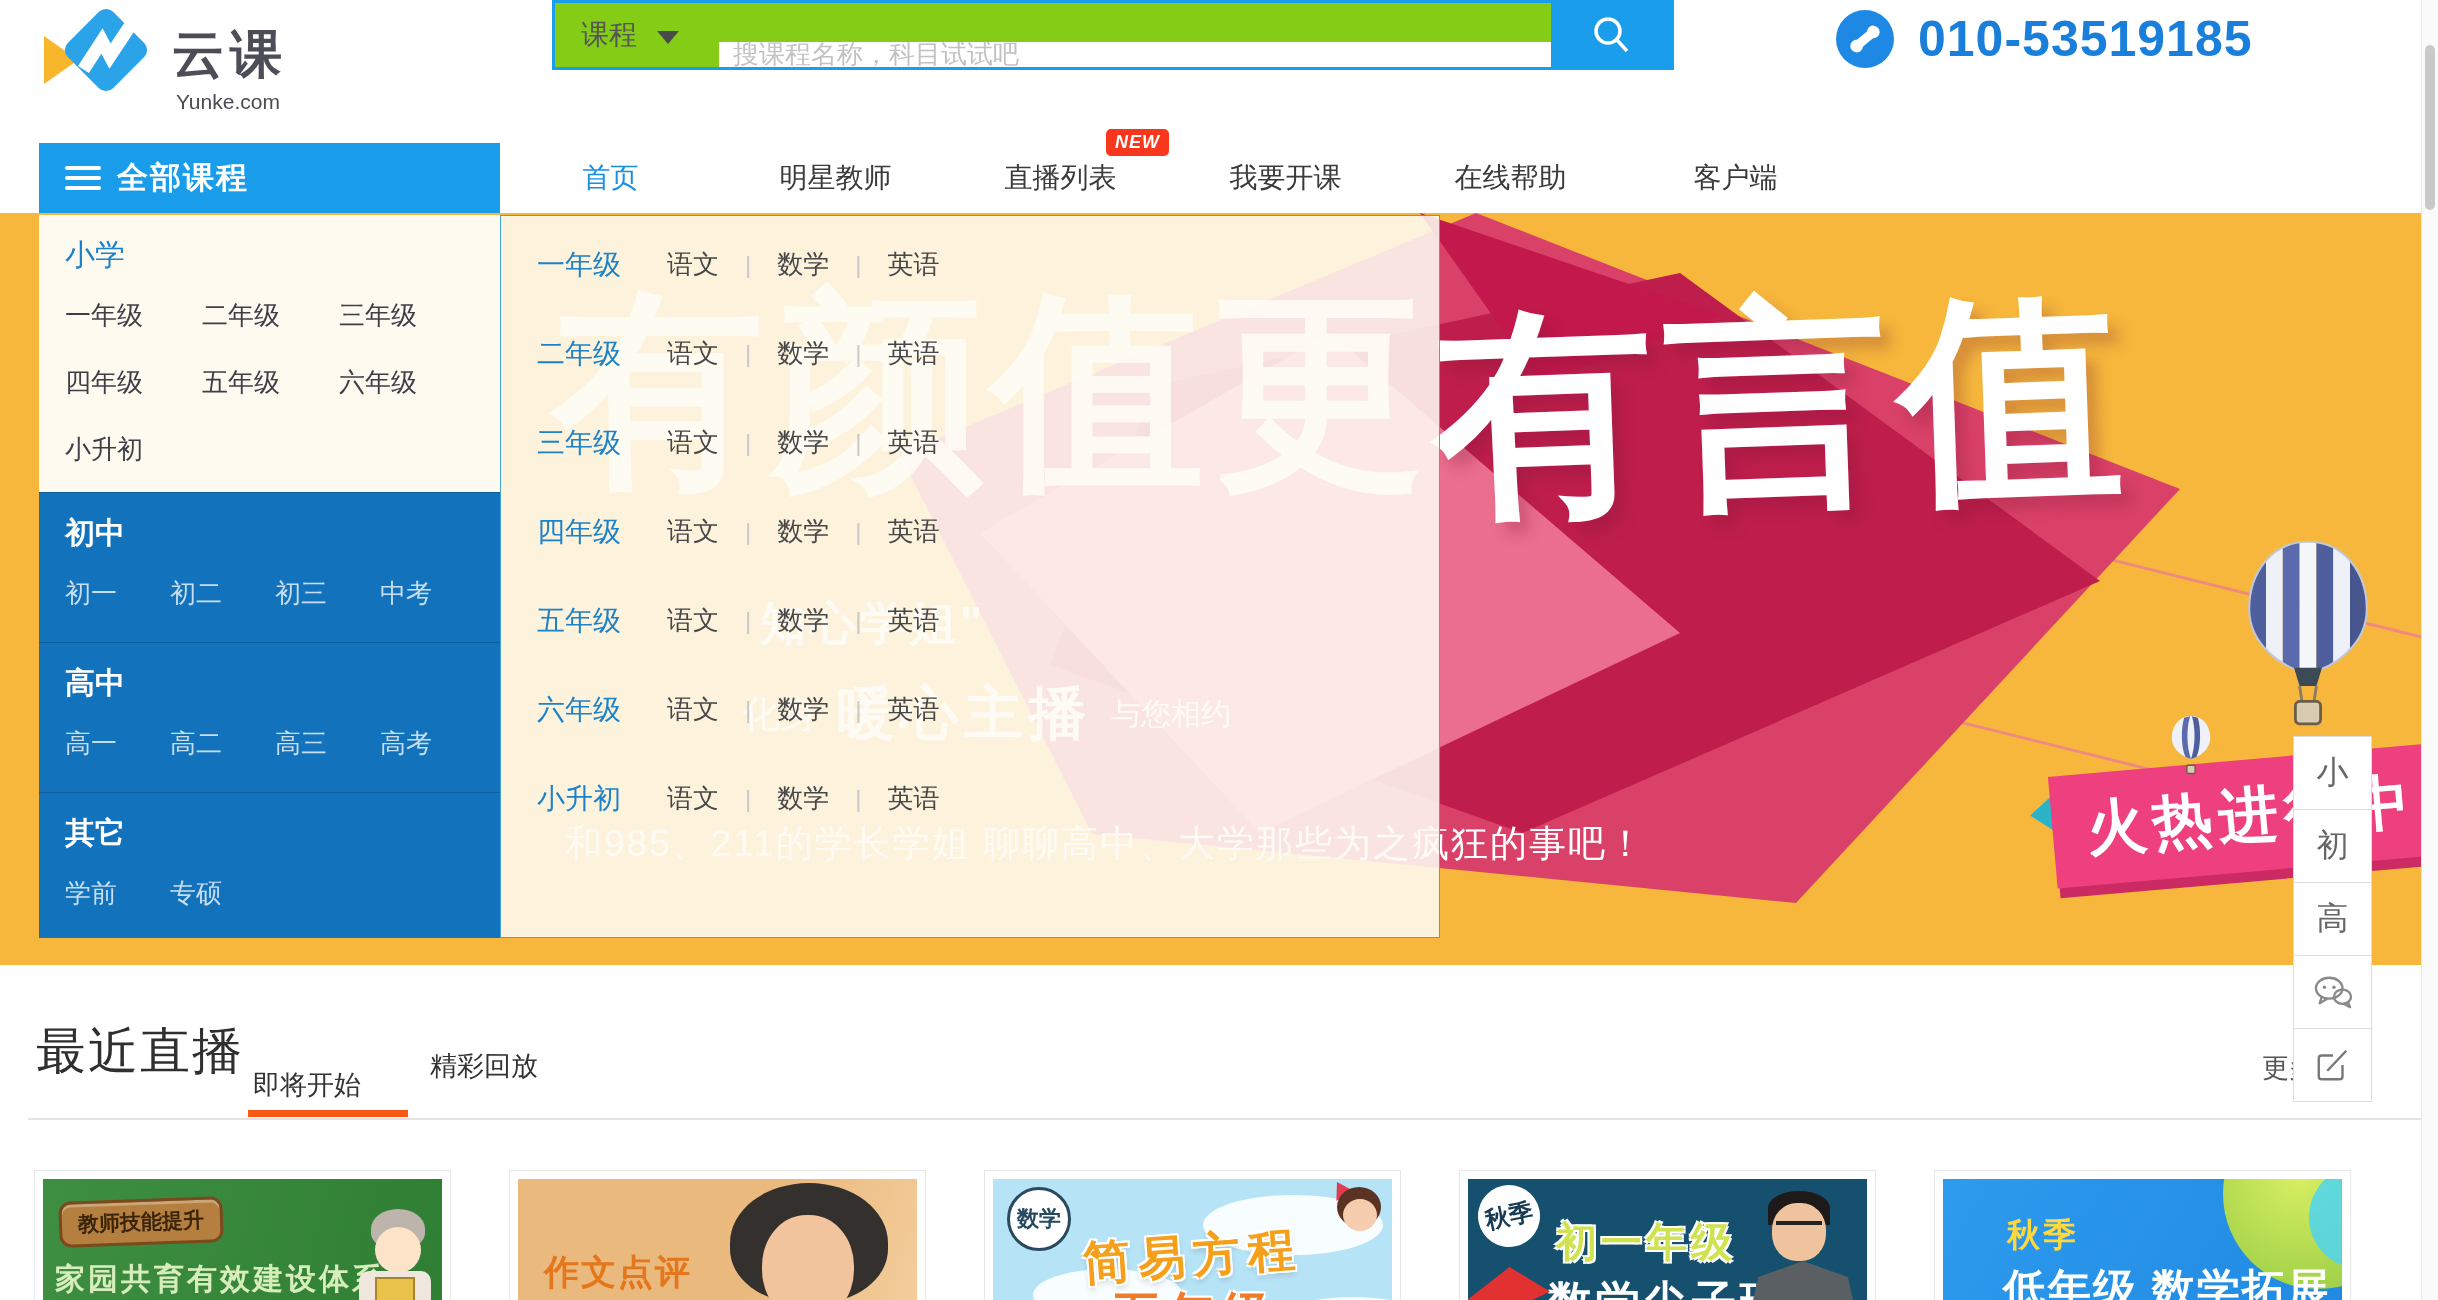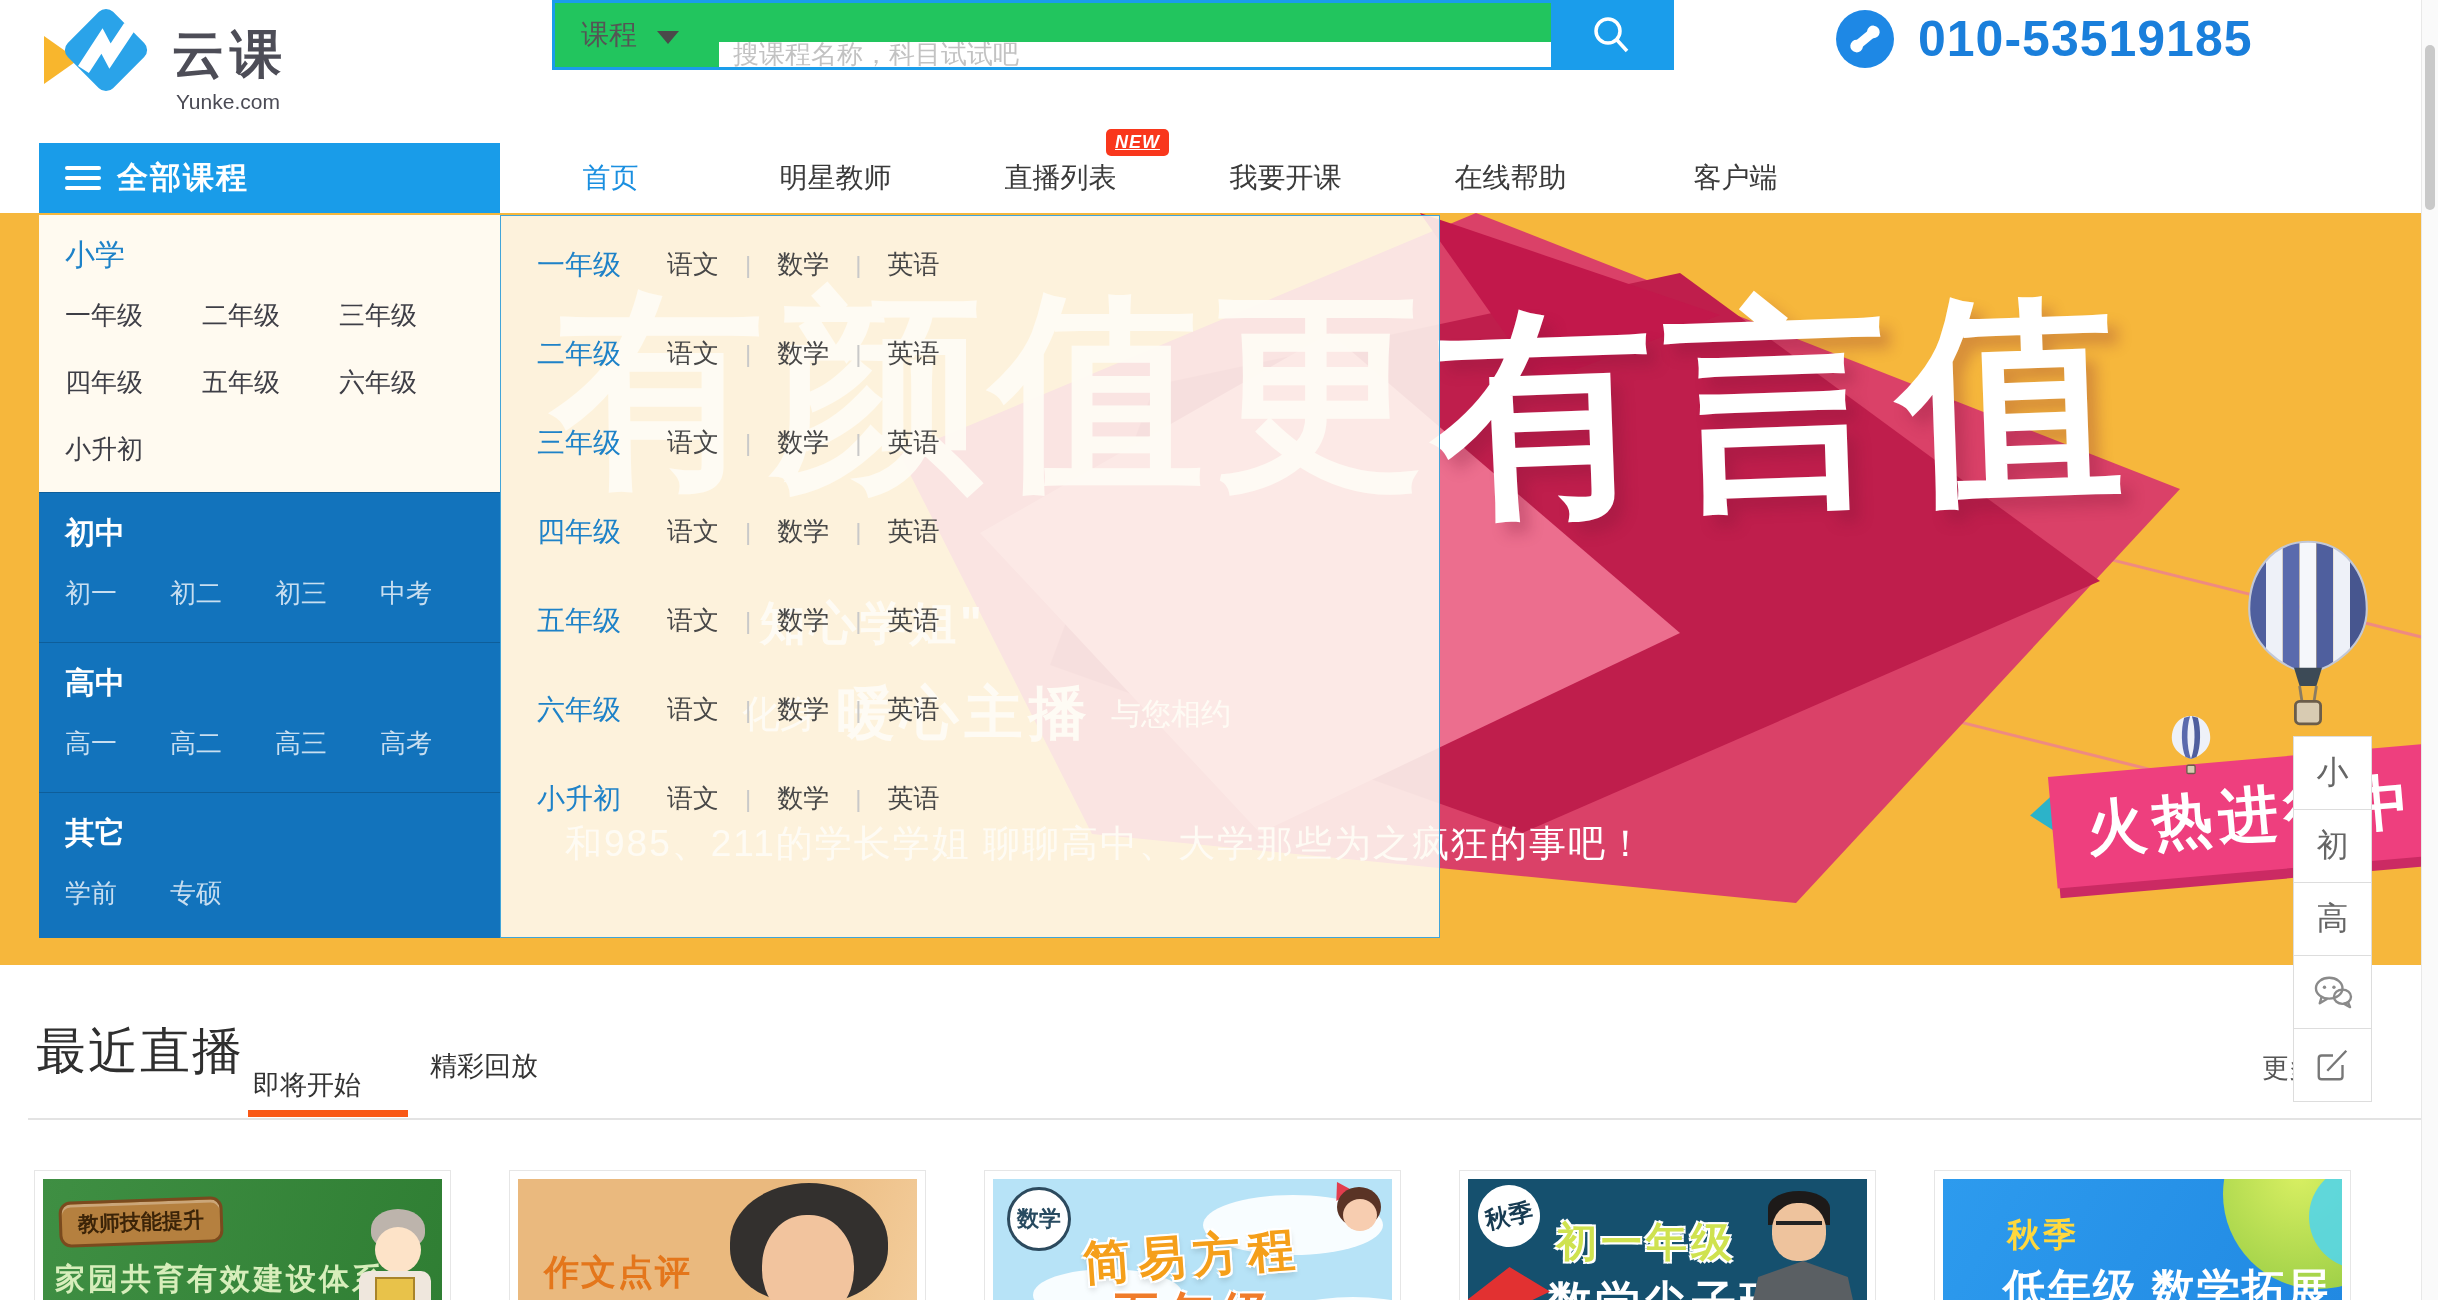--- a/index.html
+++ b/index.html
@@ -4,41 +4,41 @@
 <style>
   html,body{margin:0;padding:0;}
   body{width:2438px;height:1300px;position:relative;overflow:hidden;background:#fff;
        font-family:"Liberation Sans","DejaVu Sans",sans-serif;color:#333;}
 
   
   .header{position:absolute;left:0;top:0;width:2438px;height:143px;background:#fff;z-index:10;}
   .logo{position:absolute;left:30px;top:4px;width:150px;height:120px;}
   .logo-text{position:absolute;left:172px;top:20px;font-size:52px;font-weight:700;color:#4d4d57;letter-spacing:6px;}
   .logo-sub{position:absolute;left:176px;top:90px;font-size:21px;color:#4b4b55;}
-  .search{position:absolute;left:552px;top:0;width:1122px;height:70px;border:3px solid #1a9deb;box-sizing:border-box;display:flex;align-items:stretch;background:#22c55e;}
+  .search{position:absolute;left:552px;top:0;width:1122px;height:70px;border:3px solid #1a9deb;box-sizing:border-box;display:flex;align-items:stretch;background:#84cc16;}
   .search-select{display:flex;align-items:center;padding-left:26px;width:138px;cursor:pointer;}
   .search-select span{font-size:28px;color:#555;}
   .caret{width:0;height:0;border-left:11px solid transparent;border-right:11px solid transparent;border-top:13px solid #4a4a4a;margin-left:20px;margin-top:4px;}
   .search-input{flex:1;border:none;outline:none;font-size:26px;color:#333;padding-left:14px;font-family:inherit;margin-top:39px;}
   .search-input::placeholder{color:#c2c2c2;}
   .search-btn{width:120px;background:#1a9deb;border:none;display:flex;align-items:center;justify-content:center;cursor:pointer;}
   .phone{position:absolute;left:1836px;top:10px;display:flex;align-items:center;}
   .phone-circle{width:58px;height:58px;border-radius:50%;background:#1e88e5;display:flex;align-items:center;justify-content:center;}
   .phone-num{margin-left:24px;font-size:50px;font-weight:700;color:#1a7fdb;letter-spacing:1px;}
 
   
   .navbar{position:absolute;left:0;top:143px;width:2438px;height:70px;background:#fff;z-index:10;}
   .allcourses{position:absolute;left:39px;top:0;width:461px;height:70px;background:#199ce9;display:flex;align-items:center;cursor:pointer;}
   .burger{margin-left:26px;margin-right:16px;}
   .burger i{display:block;width:36px;height:4px;background:#fff;border-radius:2px;margin:6px 0;}
   .allcourses span{color:#fff;font-size:31px;font-weight:700;letter-spacing:2px;}
   .nav-items{position:absolute;left:498px;top:0;height:70px;display:flex;}
   .nav-item{width:225px;height:70px;display:flex;align-items:center;justify-content:center;font-size:28px;color:#3a3a3a;cursor:pointer;position:relative;}
   .nav-item.active{color:#1a8fe0;}
-  .new-badge{position:absolute;left:158px;top:-14px;background:#f9371c;color:#fff;font-size:18px;font-weight:700;font-style:italic;border-radius:5px;padding:3px 9px;letter-spacing:1px;text-decoration:underline;}
+  .new-badge{position:absolute;left:158px;top:-14px;background:#f9371c;color:#fff;font-size:18px;font-weight:700;font-style:italic;border-radius:5px;padding:3px 9px;letter-spacing:1px;}
 
   
   .banner{position:absolute;left:0;top:213px;width:2438px;height:752px;background:#f6b73c;overflow:hidden;z-index:1;}
   .pinkline{position:absolute;height:3px;background:rgba(238,126,146,.8);}
   .poly{position:absolute;}
   .ghost-head{position:absolute;left:552px;top:72px;font-size:212px;font-weight:900;color:#fff;letter-spacing:8px;line-height:1;opacity:.95;}
   .head-right{position:absolute;left:1432px;top:82px;font-size:222px;font-weight:900;color:#fff;letter-spacing:12px;line-height:1;transform:rotate(-2deg);text-shadow:10px 12px 14px rgba(120,20,50,.25);}
   .quote{position:absolute;left:760px;top:380px;font-size:46px;font-weight:700;color:#fff;letter-spacing:4px;}
   .subline{position:absolute;left:742px;top:462px;color:#fff;white-space:nowrap;}
   .subline .s1{font-size:38px;vertical-align:middle;}

